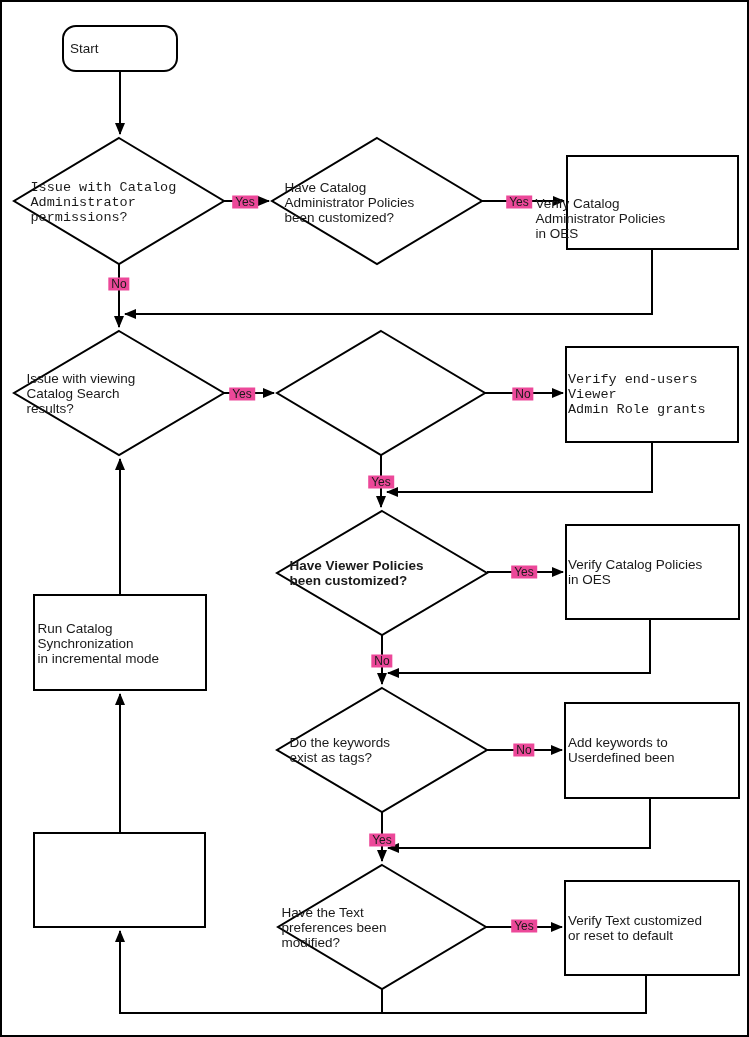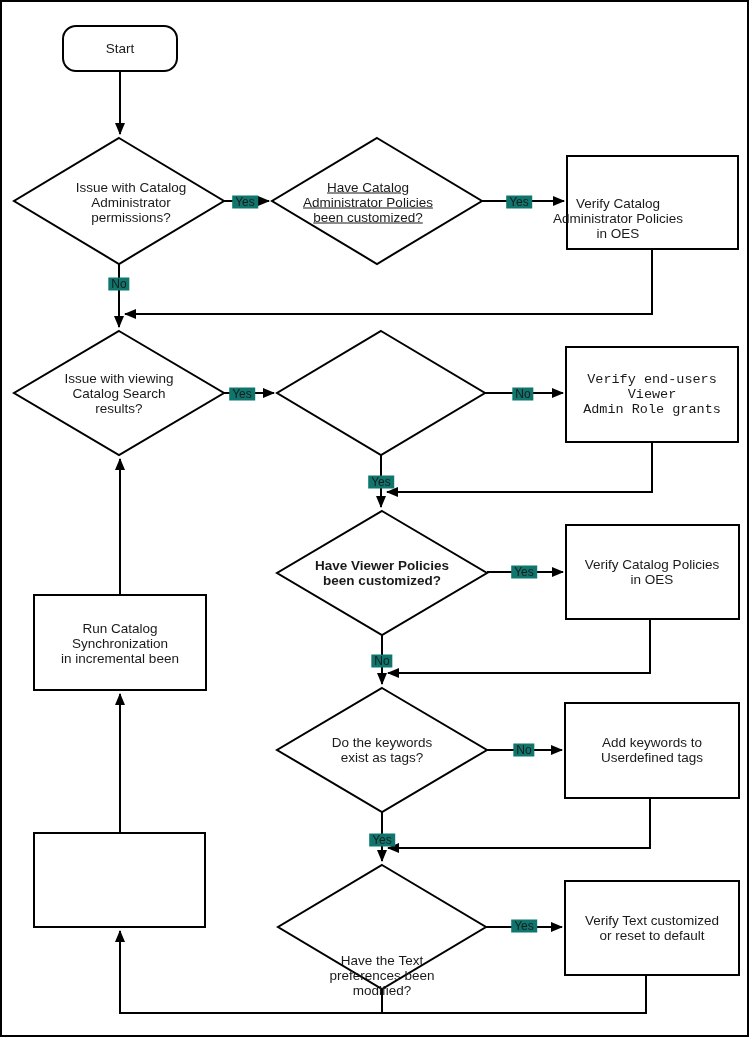--- a/index.html
+++ b/index.html
@@ -17,30 +17,29 @@
   .layer {
     position: absolute;
     left: 0; top: 0;
     width: 100%; height: 100%;
   }
   .shape { fill: #ffffff; stroke: #000000; stroke-width: 2; }
   .conn  { fill: none; stroke: #000000; stroke-width: 2; }
   .node-label {
     position: absolute;
     transform: translate(-50%, -50%);
-    text-align: center;
     white-space: pre-line;
     font-size: 13.5px;
     line-height: 15px;
     width: 185px;
   }
   .edge-label {
     position: absolute;
     transform: translate(-50%, -50%);
-    background: #0f766e;
+    background: #ec4899;
     padding: 0 3px;
     font-size: 12px;
     line-height: 13px;
   }
 </style>
 </head>
 <body>
 
 <div class="canvas">
 
@@ -87,50 +86,50 @@
       <polygon class="shape" points="380,686 485,748 380,810 275,748"></polygon>
       <rect class="shape" x="563" y="701" width="174" height="95"></rect>
       <polygon class="shape" points="380,863 484,925 380,987 276,925"></polygon>
       <rect class="shape" x="563" y="879" width="174" height="94"></rect>
       <rect class="shape" x="32" y="593" width="172" height="95"></rect>
       <rect class="shape" x="32" y="831" width="171" height="94"></rect>
     </g>
   </svg>
 
   <div class="node-label" style="left:118px; top:46px; width:100px;">Start</div>
-  <div class="node-label" style="left:129px; top:200px;">Issue with Catalog
+  <div class="node-label" style="left:121px; top:200px;font-family:Liberation Mono, monospace;">Issue with Catalog
 Administrator
 permissions?</div>
-  <div class="node-label" style="left:366px; top:200px;text-decoration:underline;">Have Catalog
+  <div class="node-label" style="left:375px; top:200px;">Have Catalog
 Administrator Policies
 been customized?</div>
   <div class="node-label" style="left:616px; top:200px; width:165px;margin-top:16px;">Verify Catalog
 Administrator Policies
 in OES</div>
   <div class="node-label" style="left:117px; top:391px;">Issue with viewing
 Catalog Search
 results?</div>
   <div class="node-label" style="left:650px; top:392px; width:168px;font-family:Liberation Mono, monospace;">Verify end-users Viewer
 Admin Role grants</div>
   <div class="node-label" style="left:380px; top:571px;font-weight:bold;">Have Viewer Policies
 been customized?</div>
   <div class="node-label" style="left:650px; top:570px; width:168px;">Verify Catalog Policies
 in OES</div>
   <div class="node-label" style="left:380px; top:748px;">Do the keywords
 exist as tags?</div>
   <div class="node-label" style="left:650px; top:748px; width:168px;">Add keywords to
-Userdefined tags</div>
-  <div class="node-label" style="left:380px; top:925px;margin-top:48px;">Have the Text
+Userdefined been</div>
+  <div class="node-label" style="left:372px; top:925px;">Have the Text
 preferences been
 modified?</div>
   <div class="node-label" style="left:650px; top:926px; width:168px;">Verify Text customized
 or reset to default</div>
   <div class="node-label" style="left:118px; top:641px; width:165px;">Run Catalog
 Synchronization
-in incremental been</div>
+in incremental mode</div>
 
   <span class="edge-label" style="left:243px; top:200px;">Yes</span>
   <span class="edge-label" style="left:117px; top:282px;">No</span>
   <span class="edge-label" style="left:517px; top:200px;">Yes</span>
   <span class="edge-label" style="left:240px; top:392px;">Yes</span>
   <span class="edge-label" style="left:521px; top:392px;">No</span>
   <span class="edge-label" style="left:379px; top:480px;">Yes</span>
   <span class="edge-label" style="left:522px; top:570px;">Yes</span>
   <span class="edge-label" style="left:380px; top:659px;">No</span>
   <span class="edge-label" style="left:522px; top:748px;">No</span>

